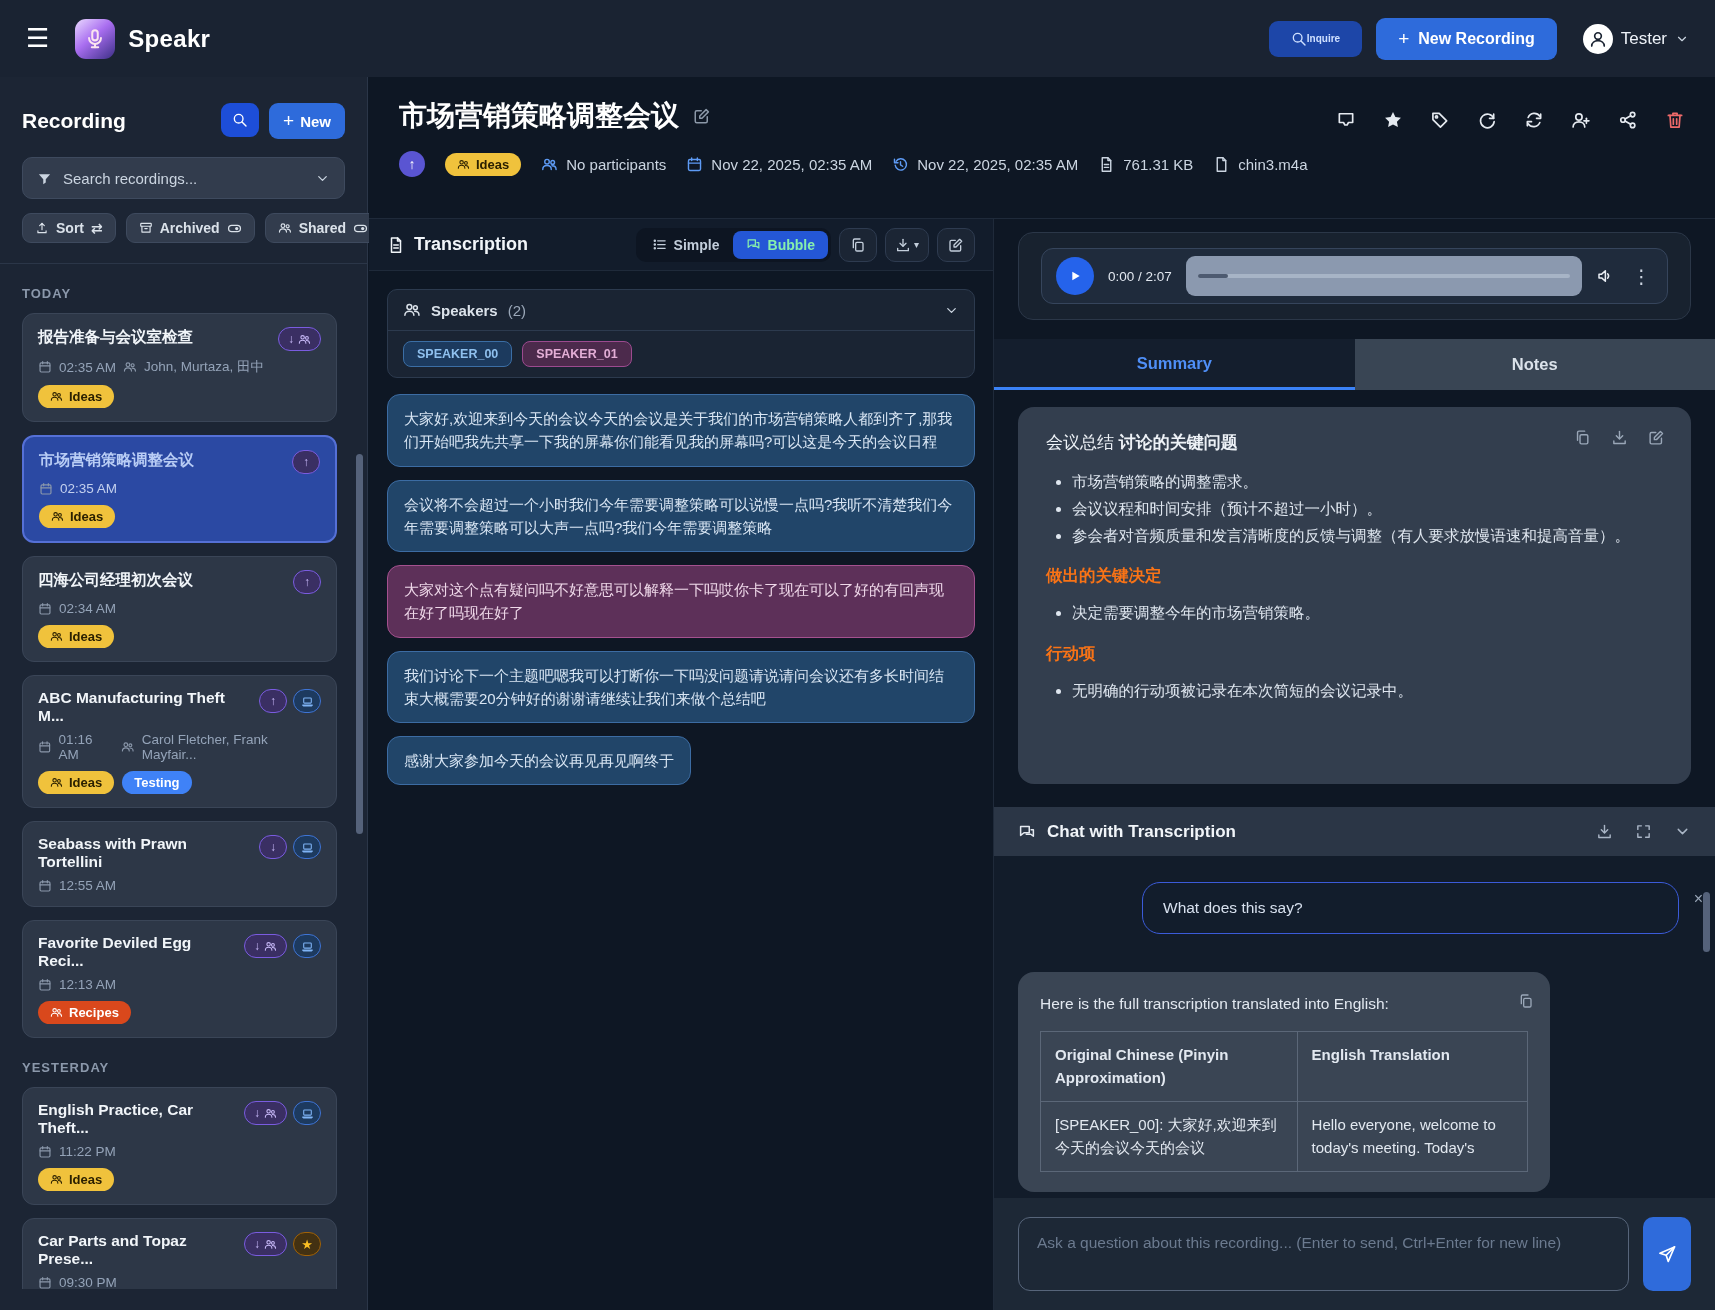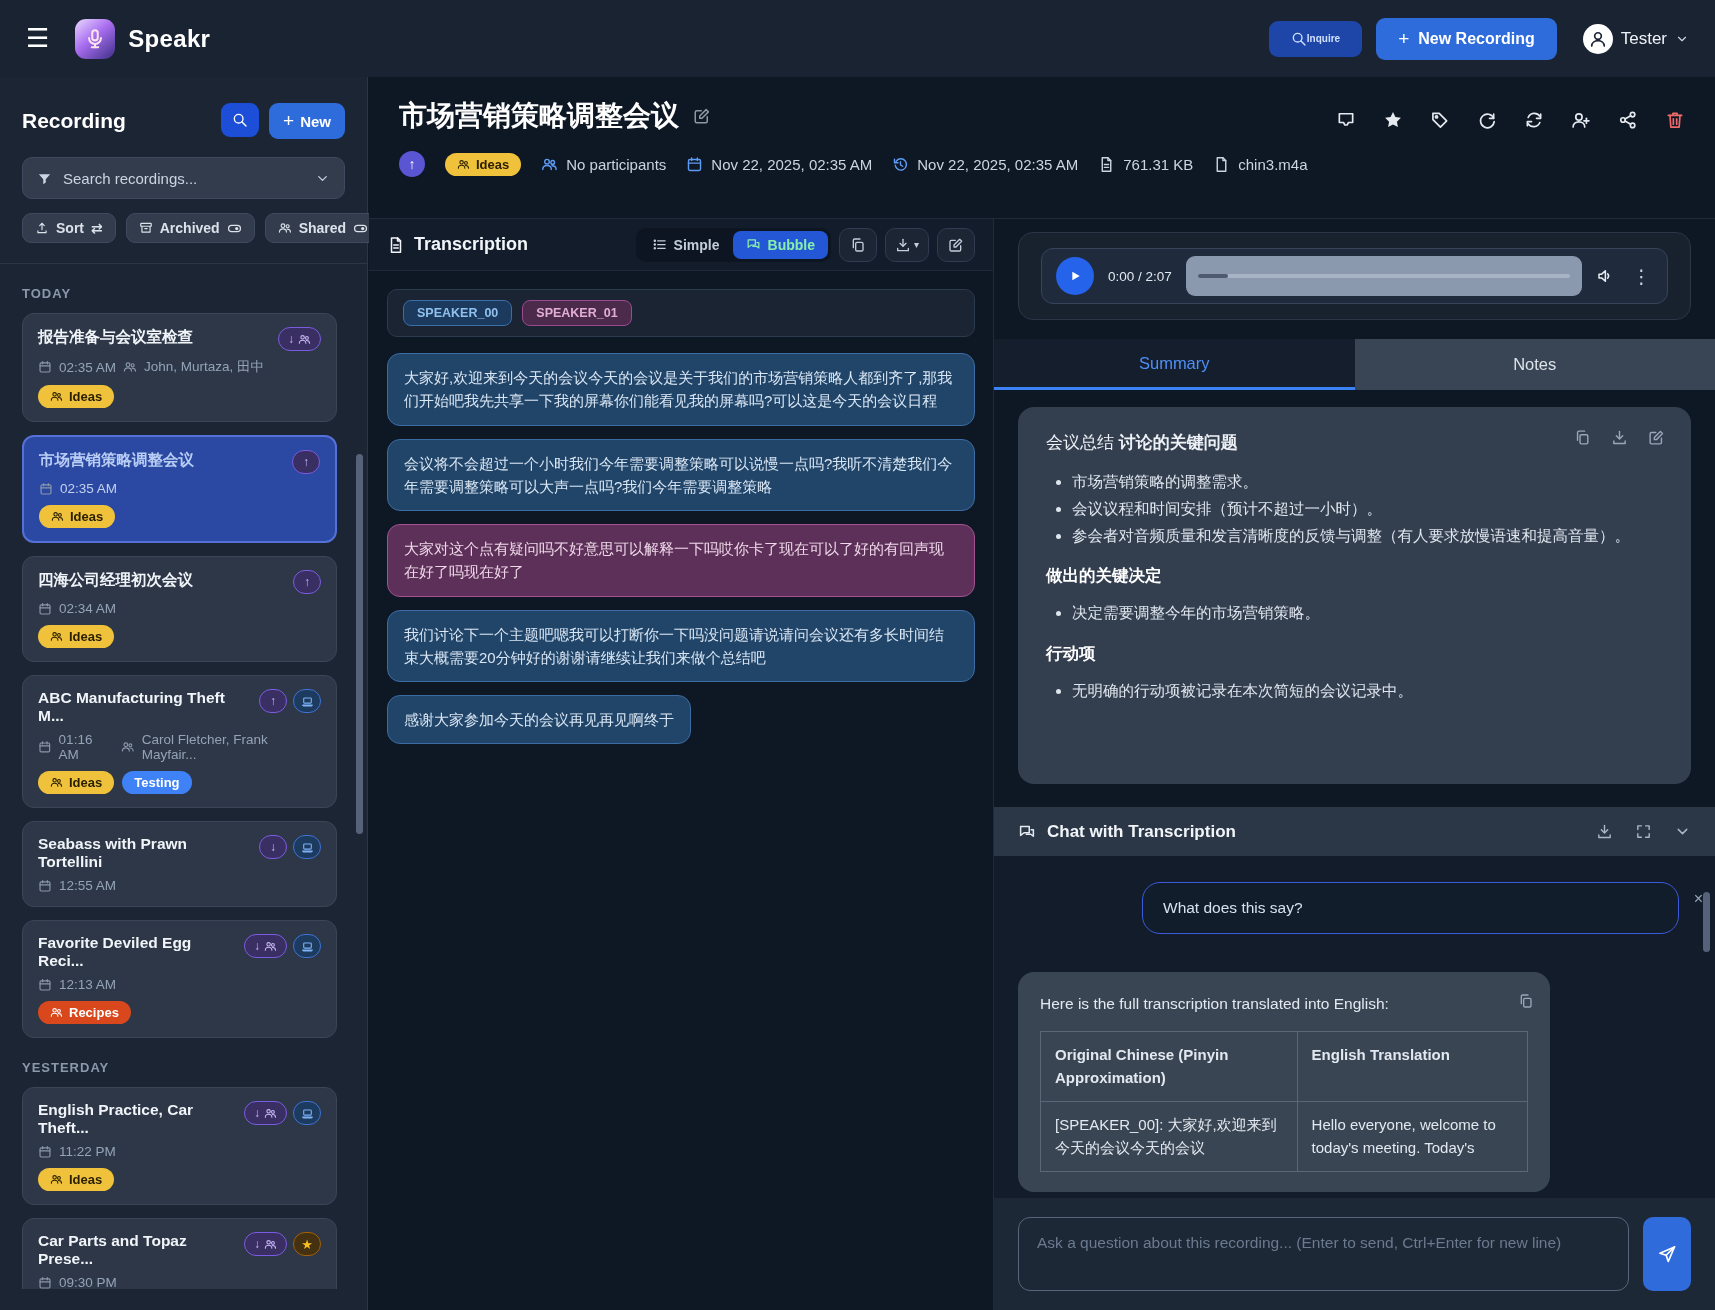--- a/index.html
+++ b/index.html
@@ -122,33 +122,33 @@
   .play-btn { width:38px; height:38px; border-radius:50%; background:#2563eb; color:#fff; display:flex; align-items:center; justify-content:center; cursor:pointer; flex:none; }
   .play-btn svg { width:16px; height:16px; fill:#fff; stroke:none; }
   .player-time { font-size:13.5px; color:#e2e8f0; white-space:nowrap; }
   .progress-box { flex:1; height:40px; background:#8b99af; border-radius:9px; position:relative; cursor:pointer; }
   .progress-track { position:absolute; left:12px; right:12px; top:18px; height:4px; border-radius:2px; background:#a7b4c6; }
   .progress-elapsed { position:absolute; left:0; top:0; height:4px; width:8%; border-radius:2px; background:#4d5a70; }
   .vol-ic { color:#e8edf3; cursor:pointer; }
   .kebab { font-size:19px; color:#cdd6e2; cursor:pointer; padding:0 4px; letter-spacing:0; }
 
   .tabs { display:flex; height:51px; flex:none; }
-  .tab { flex:1; display:flex; align-items:center; justify-content:center; font-size:16.5px; font-weight:400; cursor:pointer; }
+  .tab { flex:1; display:flex; align-items:center; justify-content:center; font-size:16.5px; font-weight:700; cursor:pointer; }
   .tab-summary { background:#141e2d; color:#4f8ff7; border-bottom:3px solid #3b82f6; }
   .tab-notes { background:#394554; color:#dbe2ea; }
 
   .summary-wrap { padding:17px 24px 23px; flex:none; }
   .summary-card { background:#333e4e; border-radius:16px; padding:24px 28px; position:relative; min-height:377px; }
   .summary-tools { position:absolute; top:22px; right:26px; display:flex; gap:20px; color:#9aa7b8; }
   .summary-tools svg { width:17px; height:17px; cursor:pointer; }
   .sum-h { font-size:17px; color:#eef2f7; margin-bottom:14px; }
   .sum-h .b { font-weight:700; }
   .sum-list { margin:0 0 16px 26px; }
   .sum-list li { font-size:15.5px; color:#dfe6ef; line-height:1.75; }
-  .sum-sub { font-size:16.5px; font-weight:700; color:#ffffff; margin:6px 0 12px; }
+  .sum-sub { font-size:16.5px; font-weight:700; color:#f97316; margin:6px 0 12px; }
 
   .chat-head { height:49px; background:#2b3646; display:flex; align-items:center; padding:0 24px; gap:11px; flex:none; }
   .chat-head-title { font-size:17px; font-weight:700; color:#f1f5f9; }
   .chat-head-tools { margin-left:auto; display:flex; gap:22px; color:#aab6c6; }
   .chat-head-tools svg { width:17px; height:17px; cursor:pointer; }
 
   .chat-body { flex:1; position:relative; background:#121c2a; overflow:hidden; padding:26px 36px 0 24px; min-height:0; }
   .user-msg { margin-left:auto; width:537px; border:1.5px solid #3b5bd9; border-radius:18px; padding:16px 20px; font-size:15.5px; color:#d7e0ee; background:#14203245; }
   .msg-close { position:absolute; right:12px; top:34px; color:#9aa7b8; font-size:16px; cursor:pointer; }
   .chat-scrollbar { position:absolute; right:5px; top:36px; width:7px; height:60px; border-radius:4px; background:#55627a; }
@@ -759,20 +759,30 @@
             </span>
           <span class="tool-btn">
               <svg class="ic">
                 <use href="#i-edit"></use>
               </svg>
             </span>
         </div>
       </div>
       <div class="t-body">
         <div class="speakers-card">
+          <div class="speakers-head">
+            <svg class="ic">
+                <use href="#i-people"></use>
+              </svg>
+            <span>Speakers</span>
+            <span class="speakers-count">(2)</span>
+            <svg class="ic chev" style="width:15px;height:15px">
+                <use href="#i-chev"></use>
+              </svg>
+          </div>
           <div class="speaker-chips">
             <span class="chip chip00">SPEAKER_00</span>
             <span class="chip chip01">SPEAKER_01</span>
           </div>
         </div>
         <div class="bubble bub-blue">大家好,欢迎来到今天的会议今天的会议是关于我们的市场营销策略人都到齐了,那我们开始吧我先共享一下我的屏幕你们能看见我的屏幕吗?可以这是今天的会议日程</div>
         <div class="bubble bub-blue">会议将不会超过一个小时我们今年需要调整策略可以说慢一点吗?我听不清楚我们今年需要调整策略可以大声一点吗?我们今年需要调整策略</div>
         <div class="bubble bub-purple">大家对这个点有疑问吗不好意思可以解释一下吗哎你卡了现在可以了好的有回声现在好了吗现在好了</div>
         <div class="bubble bub-blue">我们讨论下一个主题吧嗯我可以打断你一下吗没问题请说请问会议还有多长时间结束大概需要20分钟好的谢谢请继续让我们来做个总结吧</div>
         <div class="bubble bub-blue bub-fit">感谢大家参加今天的会议再见再见啊终于</div>

